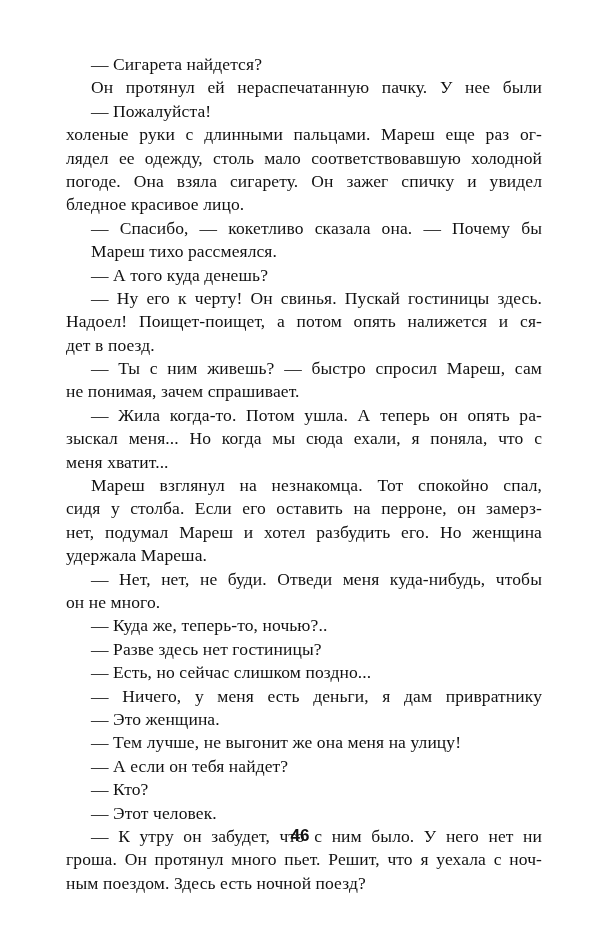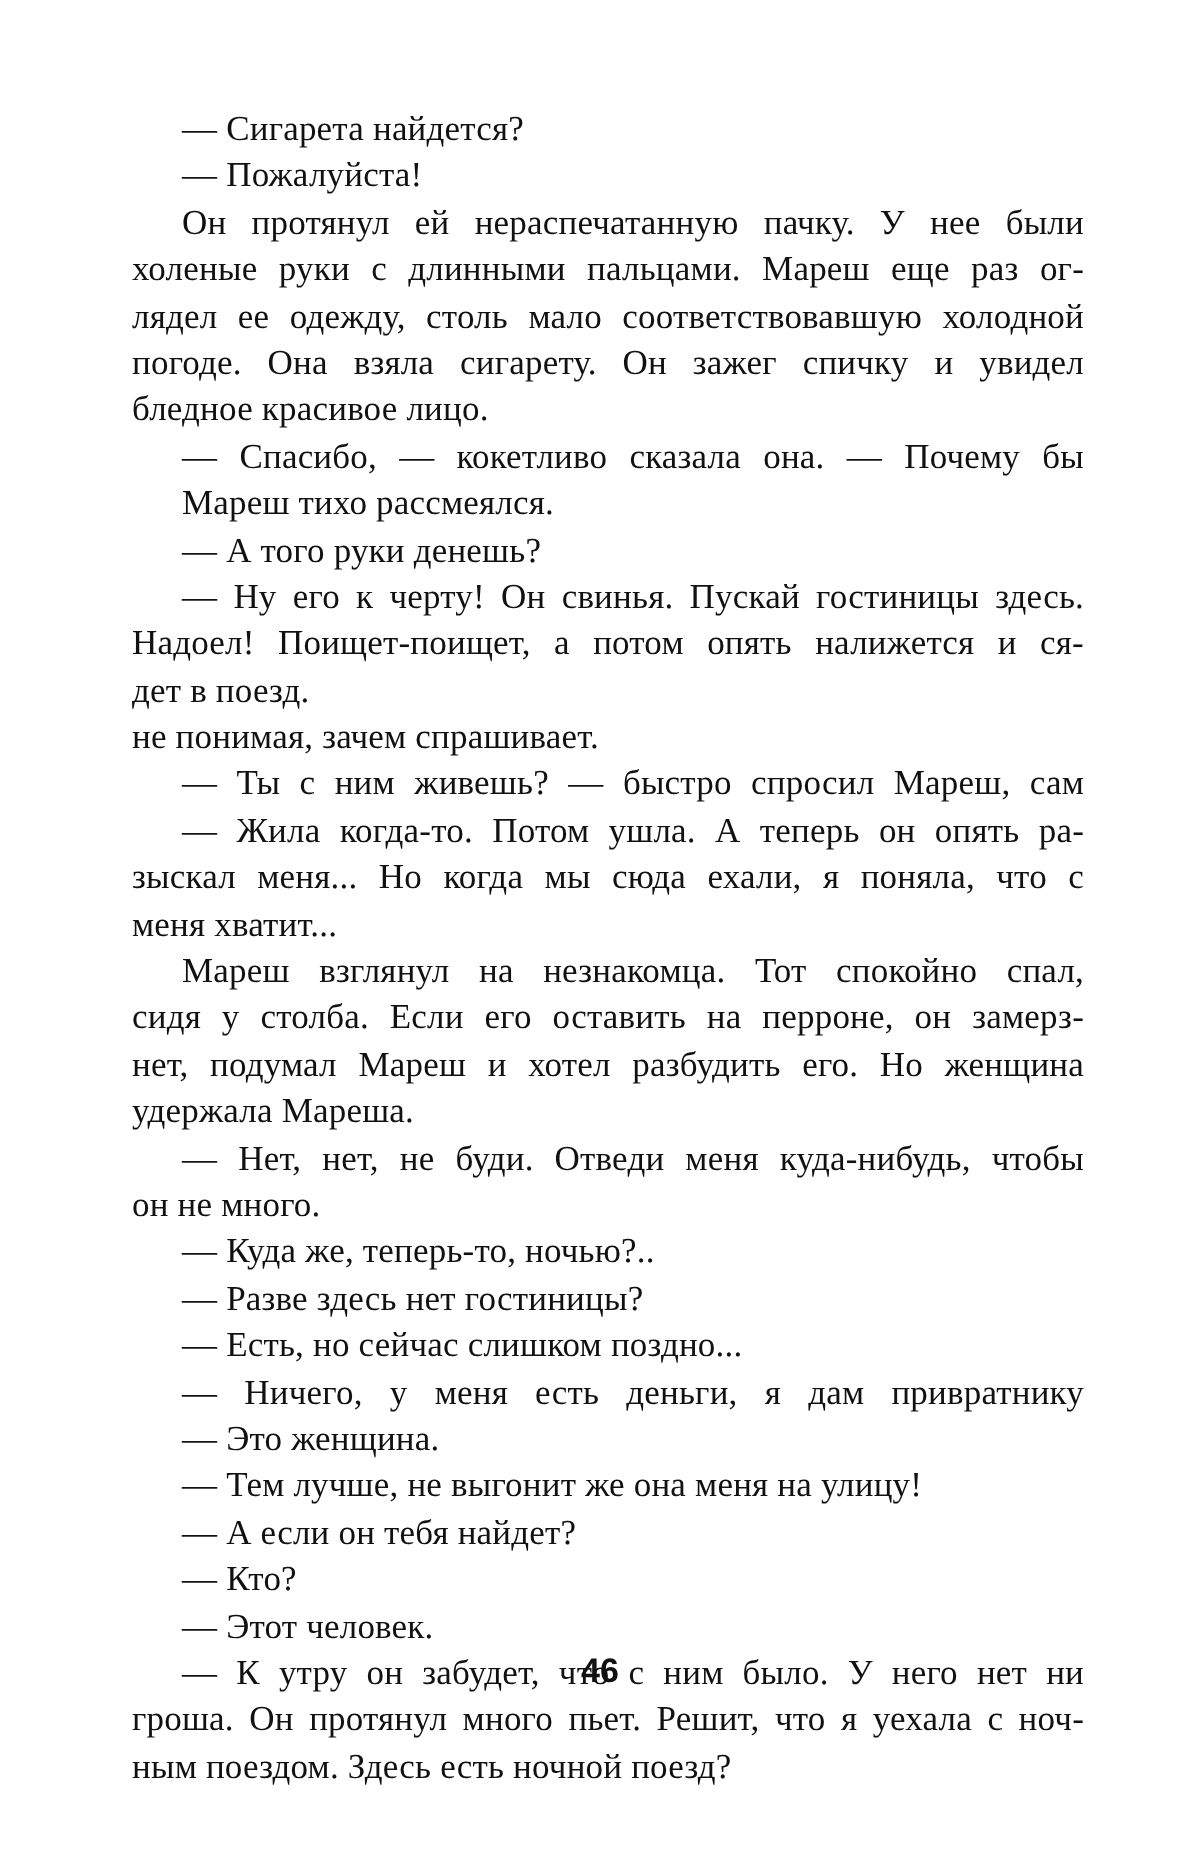--- a/index.html
+++ b/index.html
@@ -55,34 +55,34 @@
       font-size: 17px;
       color: #111111;
     }
   </style>
 </head>
 <body>
 
 <div class="page">
   <div class="text-block" id="text-block">
       <div class="line indent last">— Сигарета найдется?</div>
+      <div class="line indent">Он протянул ей нераспечатанную пачку. У нее были</div>
       <div class="line indent last">— Пожалуйста!</div>
-      <div class="line indent">Он протянул ей нераспечатанную пачку. У нее были</div>
       <div class="line">холеные руки с длинными пальцами. Мареш еще раз ог-</div>
       <div class="line">лядел ее одежду, столь мало соответствовавшую холодной</div>
       <div class="line">погоде. Она взяла сигарету. Он зажег спичку и увидел</div>
       <div class="line last">бледное красивое лицо.</div>
       <div class="line indent">— Спасибо, — кокетливо сказала она. — Почему бы</div>
       <div class="line indent last">Мареш тихо рассмеялся.</div>
-      <div class="line indent last">— А того руки денешь?</div>
+      <div class="line indent last">— А того куда денешь?</div>
       <div class="line indent">— Ну его к черту! Он свинья. Пускай гостиницы здесь.</div>
       <div class="line">Надоел! Поищет-поищет, а потом опять налижется и ся-</div>
       <div class="line last">дет в поезд.</div>
+      <div class="line indent">— Ты с ним живешь? — быстро спросил Мареш, сам</div>
       <div class="line last">не понимая, зачем спрашивает.</div>
-      <div class="line indent">— Ты с ним живешь? — быстро спросил Мареш, сам</div>
       <div class="line indent">— Жила когда-то. Потом ушла. А теперь он опять ра-</div>
       <div class="line">зыскал меня... Но когда мы сюда ехали, я поняла, что с</div>
       <div class="line last">меня хватит...</div>
       <div class="line indent">Мареш взглянул на незнакомца. Тот спокойно спал,</div>
       <div class="line">сидя у столба. Если его оставить на перроне, он замерз-</div>
       <div class="line">нет, подумал Мареш и хотел разбудить его. Но женщина</div>
       <div class="line last">удержала Мареша.</div>
       <div class="line indent">— Нет, нет, не буди. Отведи меня куда-нибудь, чтобы</div>
       <div class="line last">он не много.</div>
       <div class="line indent last">— Куда же, теперь-то, ночью?..</div>

